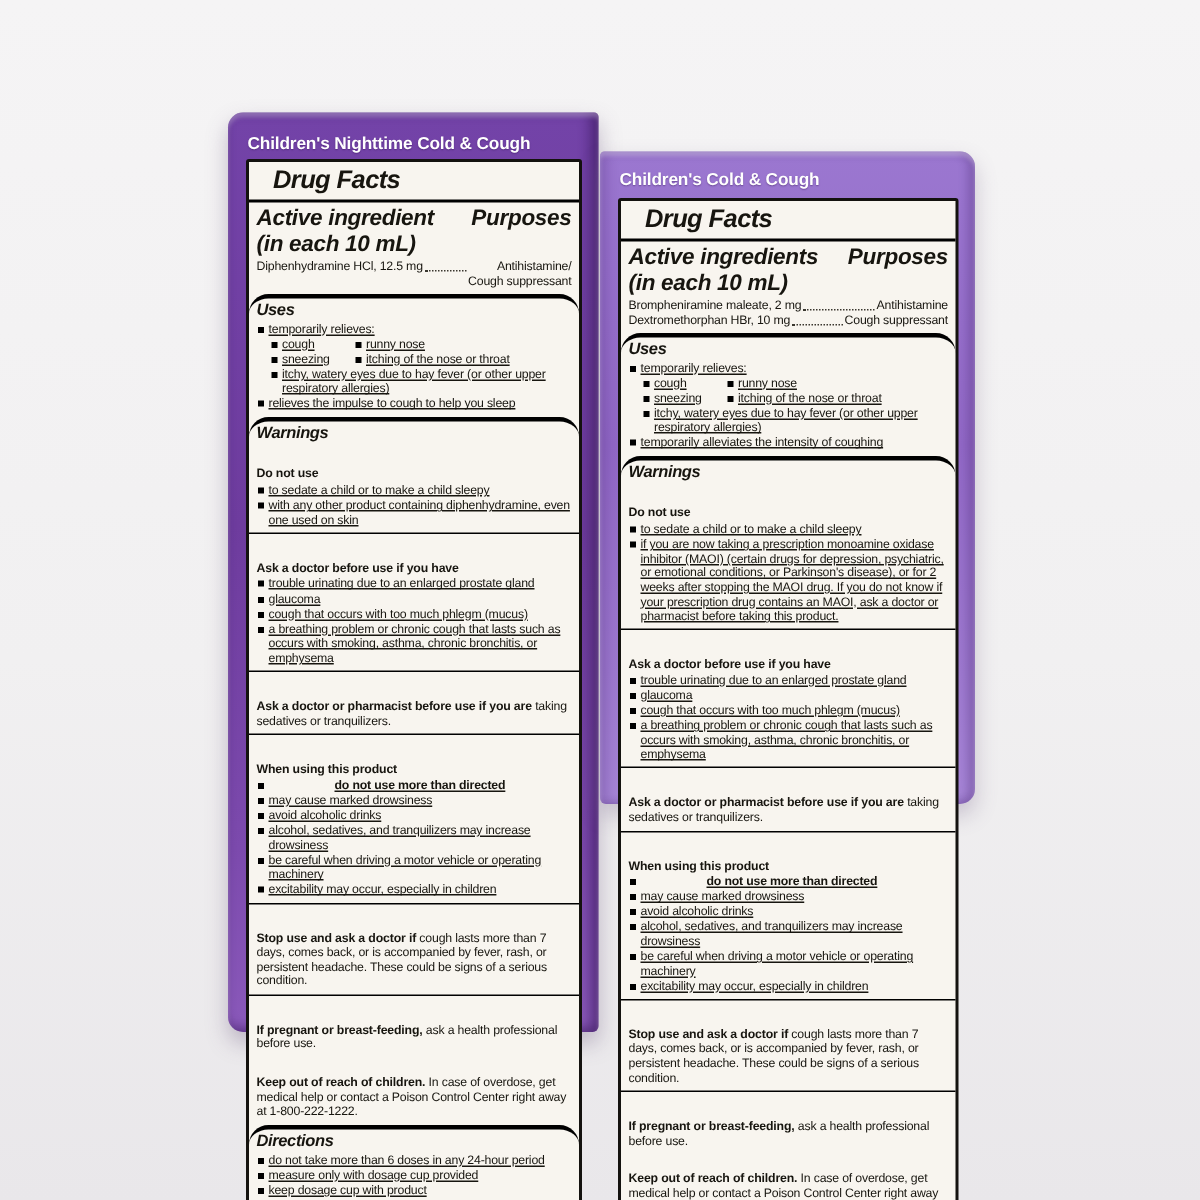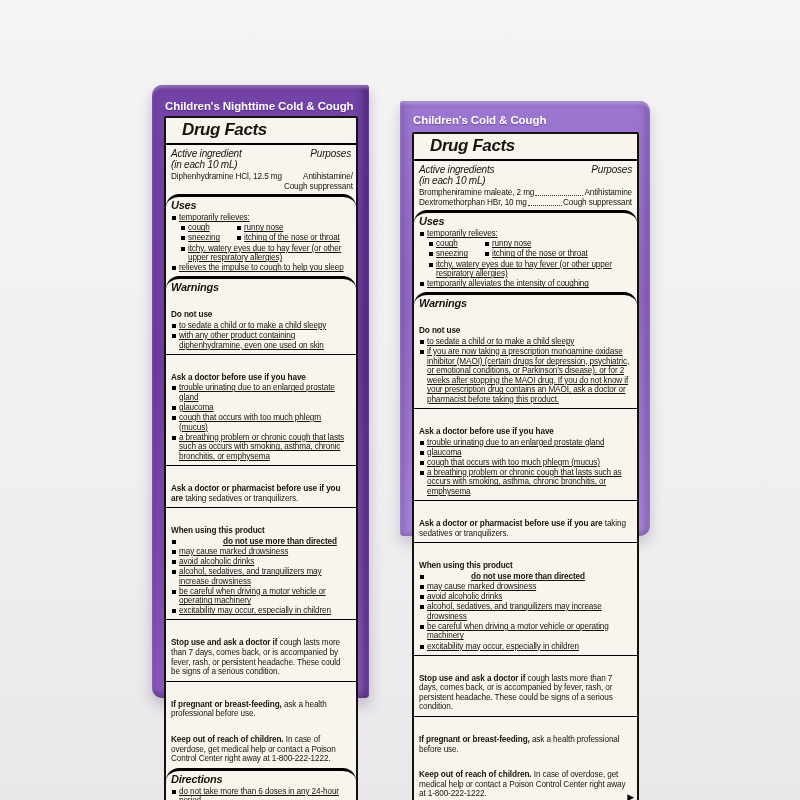--- a/index.html
+++ b/index.html
@@ -4,21 +4,21 @@
 <style>
   html,body{margin:0;padding:0;}
   body{
     width:800px;height:800px;position:relative;overflow:hidden;
     font-family:"Liberation Sans",sans-serif;
     background:linear-gradient(180deg,#f5f4f5 0%,#f1f0f1 55%,#e9e7ea 100%);
   }
   .stage{position:absolute;inset:0;}
   .box{position:absolute;}
   .box-left{
-    left:152px;top:85px;width:217px;height:613px;
+    left:152px;top:75px;width:247px;height:613px;
     border-radius:10px 3px 4px 10px;
     background:linear-gradient(180deg,var(--ctop,#7343a8) 0%,var(--cmid,#6e3c9e) 45%,#7c4aad 80%,var(--cbot,#8a59ba) 100%);
     box-shadow:inset 0 3px 3px rgba(255,255,255,.28),
                inset -6px 0 8px rgba(43,12,74,.45),
                inset 0 -4px 6px rgba(43,12,74,.22),
                0 7px 14px rgba(100,80,120,.35);
   }
   .box-right{
     left:400px;top:101px;width:250px;height:435px;
     border-radius:3px 10px 10px 4px;
@@ -39,21 +39,21 @@
     background:#f8f5ef;border:2px solid #14120f;border-radius:2px;
     color:#17150f;font-size:8.2px;line-height:1.17;letter-spacing:-0.12px;
   }
   .box-right .panel{margin-top:6px;}
   .df-title{
     font-size:17px;font-weight:bold;font-style:italic;letter-spacing:-0.4px;
     padding:2px 16px 3px;border-bottom:2.5px solid #000;
   }
   .active-sec{padding:3px 5px 3px;}
   .active-head{display:flex;justify-content:space-between;align-items:flex-start;}
-  .ah1{font-size:10px;font-weight:normal;font-style:italic;line-height:1.12;letter-spacing:-0.2px;}
+  .ah1{font-size:15px;font-weight:bold;font-style:italic;line-height:1.12;letter-spacing:-0.2px;}
   .ing-rows{padding-top:2px;}
   .ing-row{display:flex;align-items:flex-start;}
   .ing-name{white-space:nowrap;}
   .dots{flex:1;border-bottom:1.2px dotted #3a372f;margin:0 1px;height:7px;}
   .ing-purpose{text-align:right;white-space:nowrap;}
   .panel-body{display:block;}
   .blk{padding:2px 5px 3px;}
   .rule-major{border-top:3px solid #000;border-radius:13px;}
   .rule-thin{border-top:1.5px solid #000;}
   .sec-head{font-size:11px;font-weight:bold;font-style:italic;letter-spacing:-0.25px;margin:0 0 1px;}

